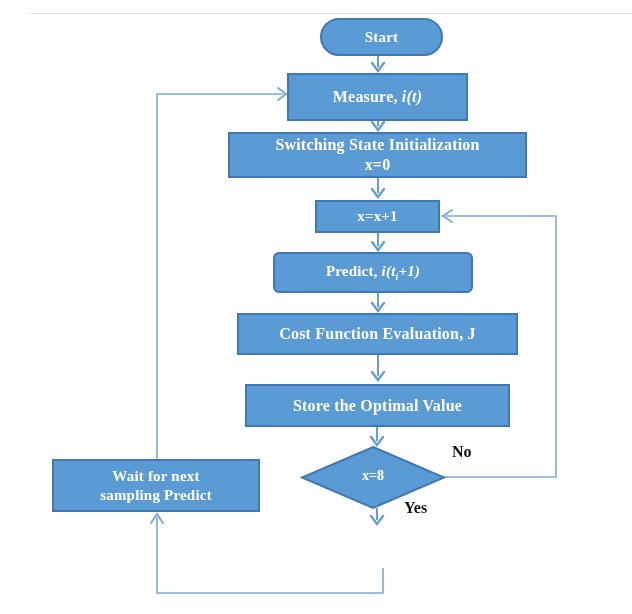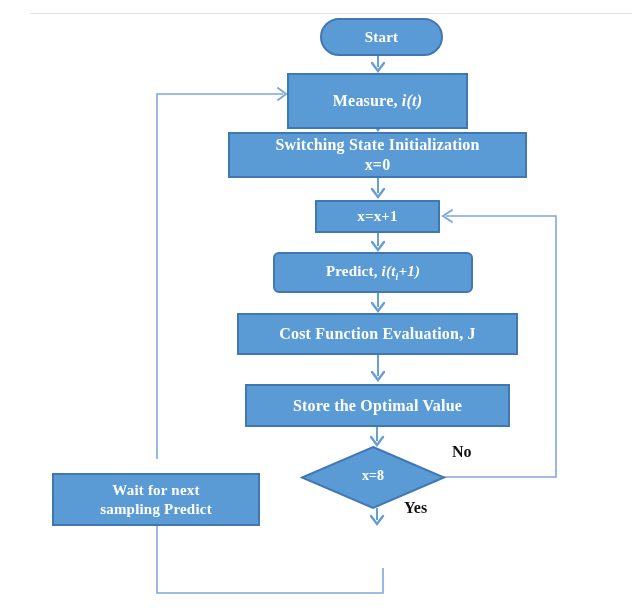--- a/index.html
+++ b/index.html
@@ -42,28 +42,28 @@
     font-weight: bold;
     display: flex;
     flex-direction: column;
     align-items: center;
     justify-content: center;
     text-align: center;
     letter-spacing: 0.2px;
     line-height: 1.22;
   }
   .oval   { left: 320px; top: 18px;  width: 123px; height: 38px; border-radius: 19px; font-size: 15px; }
-  .measure{ left: 287px; top: 73px;  width: 181px; height: 56px; font-size: 16px; }
+  .measure{ left: 287px; top: 73px;  width: 181px; height: 48px; font-size: 16px; }
   .init   { left: 228px; top: 132px; width: 299px; height: 46px; font-size: 16px; }
   .inc    { left: 315px; top: 200px; width: 125px; height: 33px; font-size: 15px; }
   .predict{ left: 273px; top: 252px; width: 200px; height: 41px; font-size: 15px; border-radius: 6px; }
   .cost   { left: 237px; top: 313px; width: 281px; height: 42px; font-size: 16px; }
   .store  { left: 245px; top: 384px; width: 265px; height: 43px; font-size: 16px; justify-content: center; }
   .apply  { left: 238px; top: 527px; width: 285px; height: 41px; font-size: 16px; }
-  .wait   { left: 52px;  top: 459px; width: 208px; height: 53px; font-size: 15px; margin-top: 14px; }
+  .wait   { left: 52px;  top: 459px; width: 208px; height: 53px; font-size: 15px; }
   .diamond-label {
     position: absolute;
     left: 343px; top: 468px; width: 60px;
     color: var(--label-text);
     font-weight: bold; font-size: 14px;
     text-align: center;
   }
   .edge-label {
     position: absolute;
     color: var(--edge-label-text);

